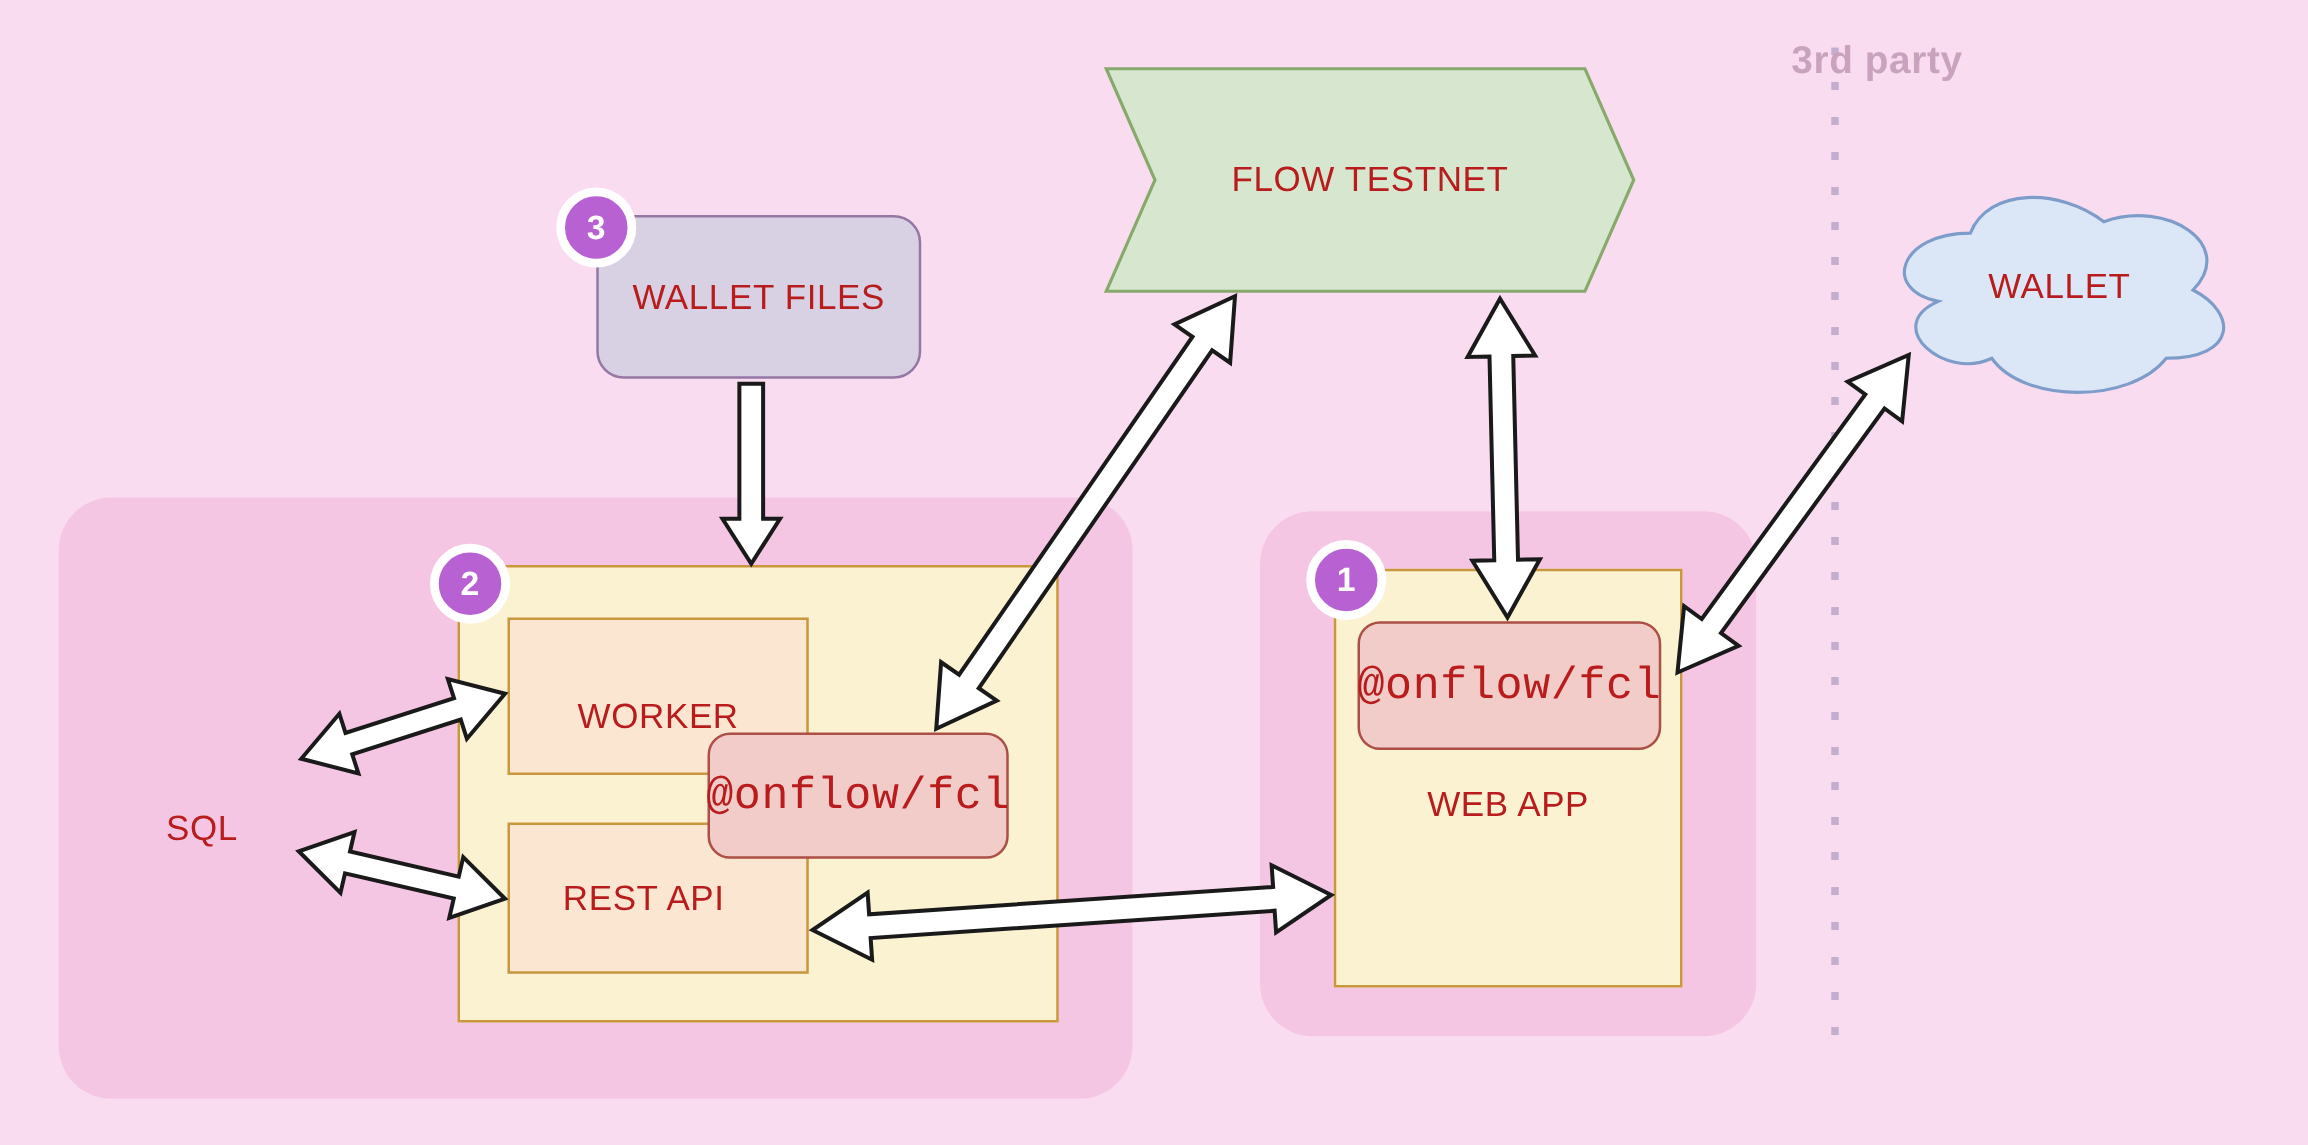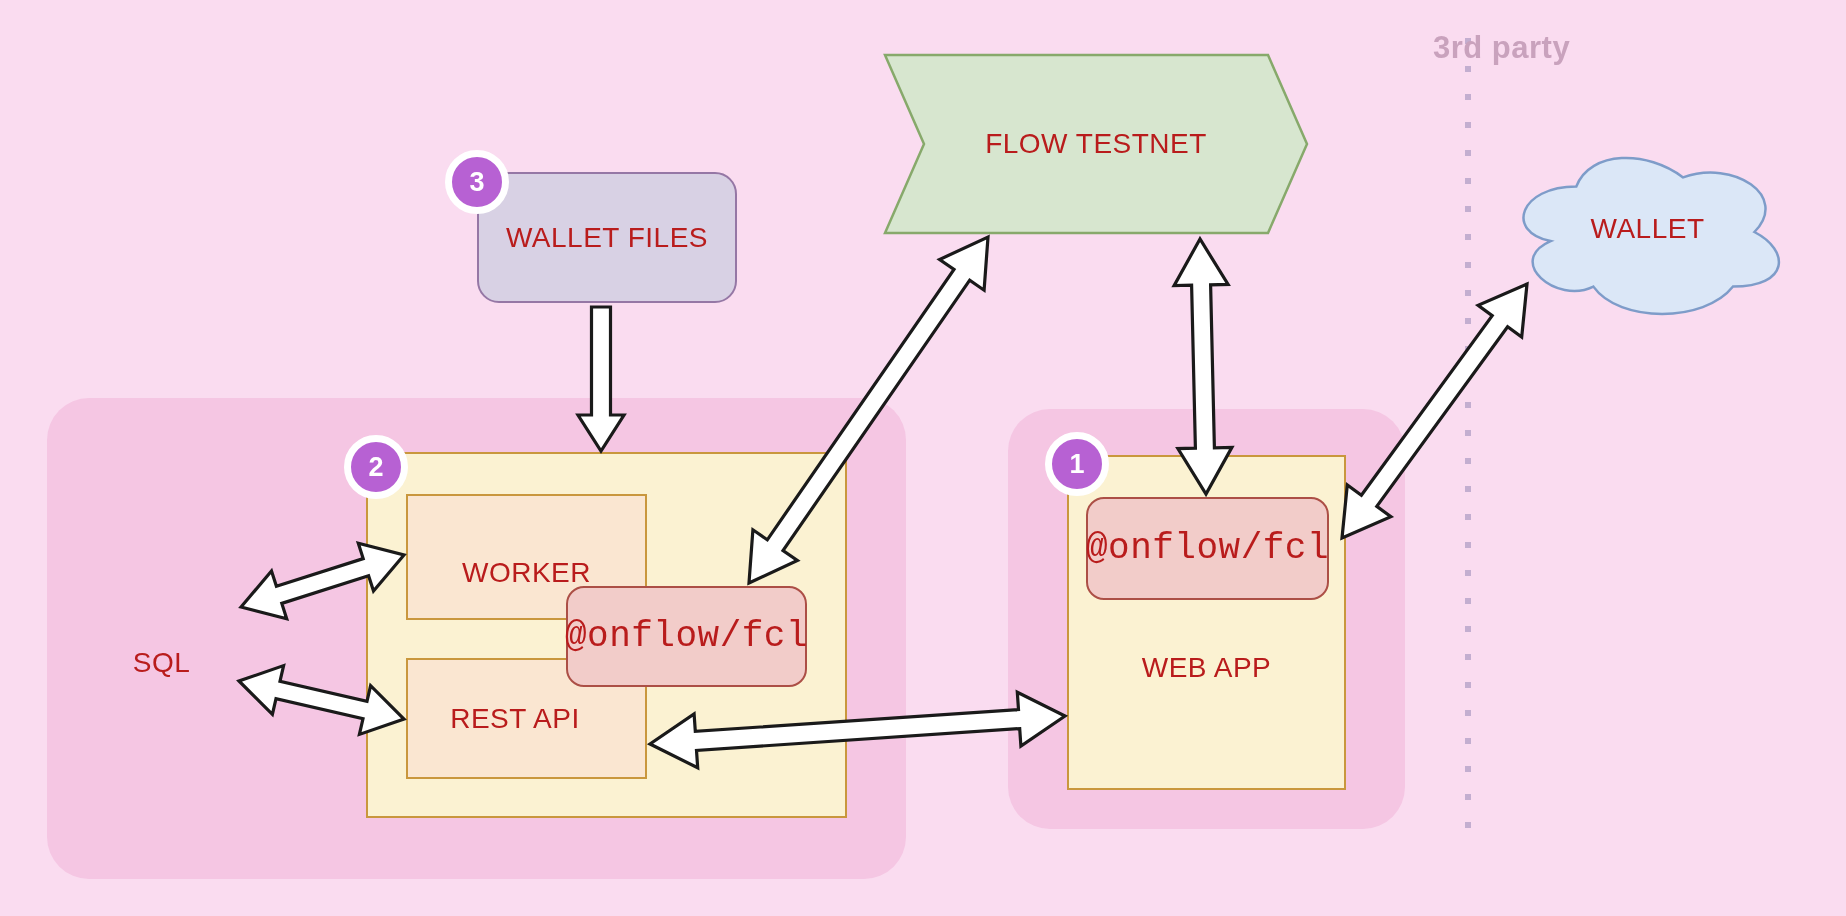--- a/index.html
+++ b/index.html
@@ -49,21 +49,21 @@
 <div class="box peach" style="left:406px;top:658px;width:241px;height:121px;"></div>
 <div class="box fcl" style="left:566px;top:586px;width:241px;height:101px;"></div>
 <div class="box yellow" style="left:1067px;top:455px;width:279px;height:335px;"></div>
 <div class="box fcl" style="left:1086px;top:497px;width:243px;height:103px;"></div>
 <div class="box purplebox" style="left:477px;top:172px;width:260px;height:131px;"></div>
 
 <div class="lbl" style="left:406px;top:494px;width:241px;height:126px;margin-top:16px;">WORKER</div>
 <div class="lbl" style="left:406px;top:658px;width:218px;height:121px;">REST API</div>
 <div class="lbl mono" style="left:566px;top:586px;width:241px;height:101px;">@onflow/fcl</div>
 <div class="lbl mono" style="left:1086px;top:497px;width:243px;height:103px;">@onflow/fcl</div>
-<div class="lbl" style="left:1067px;top:640px;width:279px;height:56px;">WEB APP</div>
+<div class="lbl" style="left:1067px;top:616px;width:279px;height:56px;">WEB APP</div>
 <div class="lbl" style="left:477px;top:172px;width:260px;height:131px;">WALLET FILES</div>
 <div class="lbl" style="left:924px;top:116px;width:344px;height:56px;">FLOW TESTNET</div>
 <div class="lbl" style="left:1505px;top:201px;width:285px;height:56px;text-align:right;">WALLET</div>
 <div class="lbl" style="left:95px;top:635px;width:133px;height:56px;">SQL</div>
 
 <div class="badge" style="left:445px;top:150px;">3</div>
 <div class="badge" style="left:344px;top:435px;">2</div>
 <div class="badge" style="left:1045px;top:432px;">1</div>
 
 <div class="dotted"></div>

